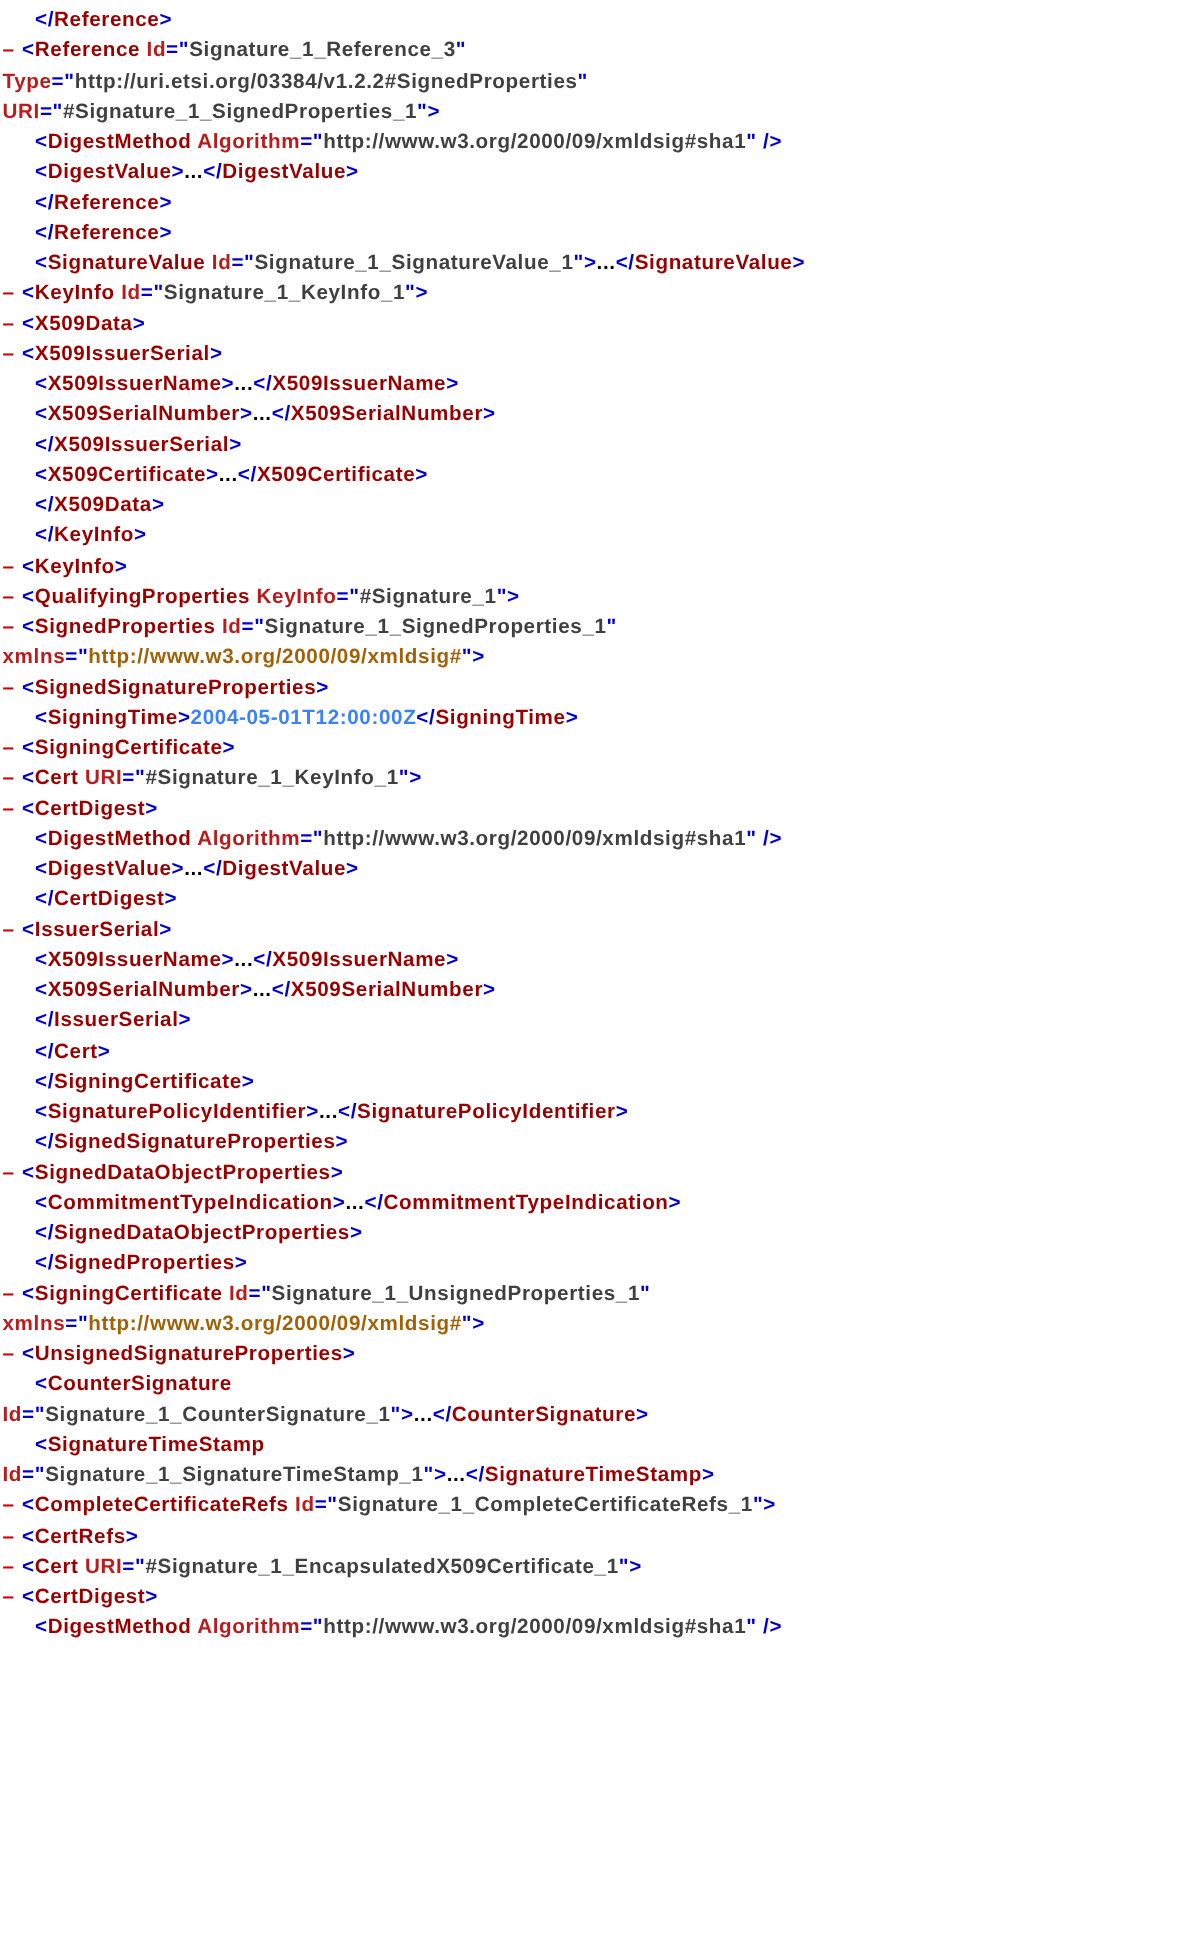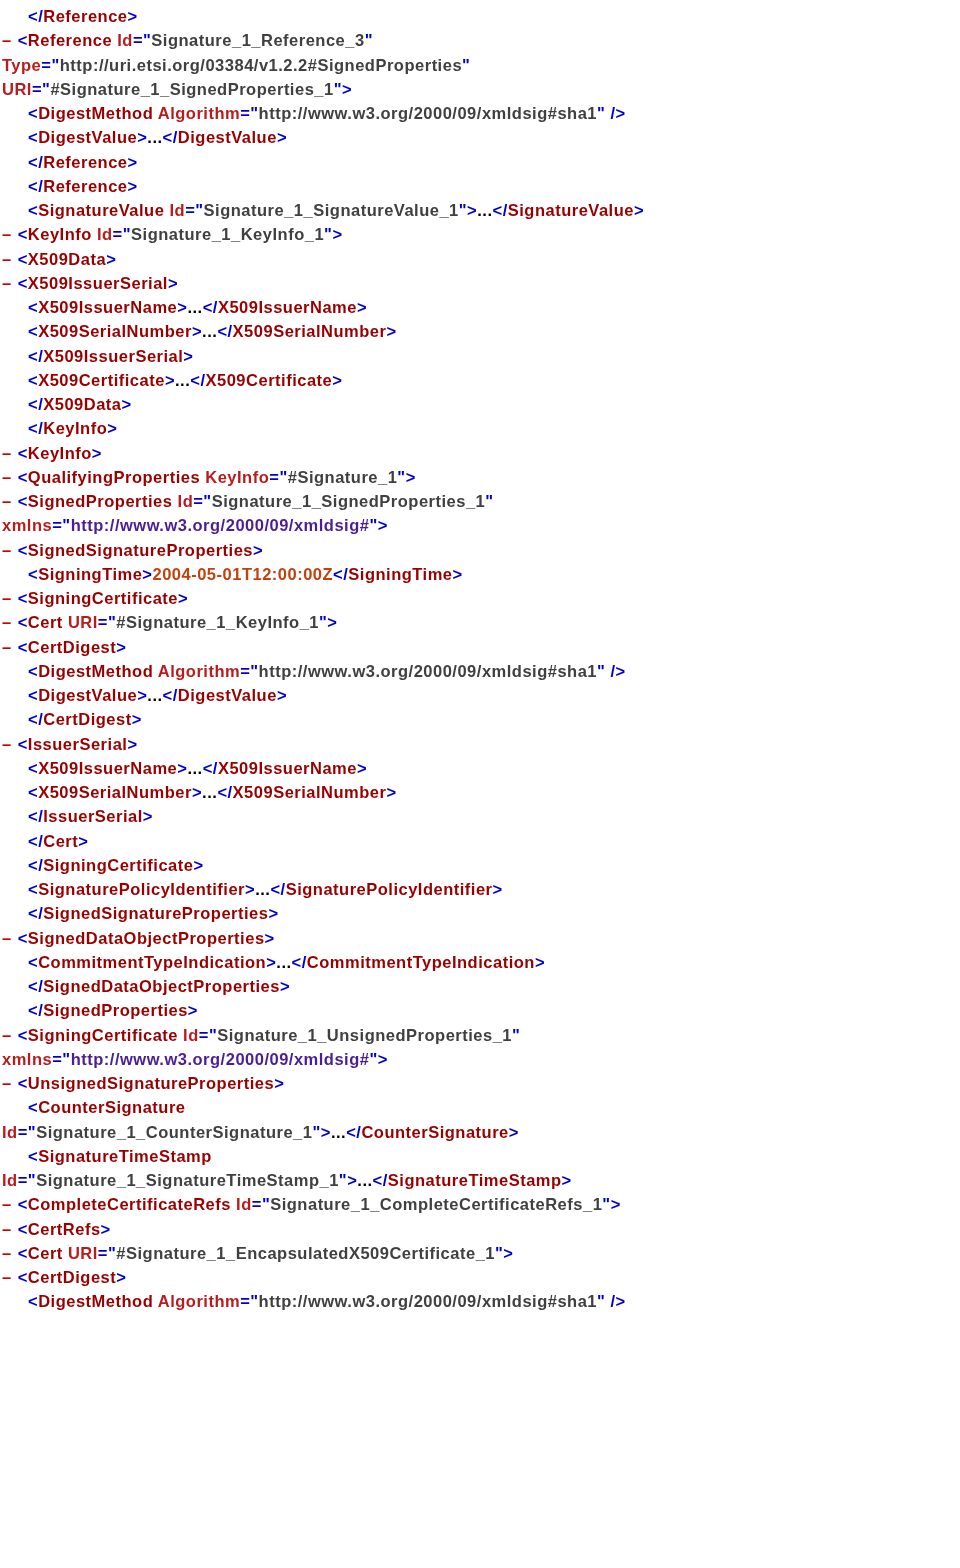--- a/index.html
+++ b/index.html
@@ -12,22 +12,22 @@
     background: #fff;
     line-height: 1.47;
     color: #000;
     white-space: nowrap;
   }
   .ln { }
   .name { color: #990000; }
   .punct { color: #0000cc; }
   .attrname { color: #b91c1c; }
   .attrval { color: #404040; font-weight: bold; }
-  .attrvalred { color: #4c1d95; font-weight: bold; }
-  .text { color: #c2410c; font-weight: bold; }
+  .attrvalred { color: #a16207; font-weight: bold; }
+  .text { color: #3b82f6; font-weight: bold; }
   .ell { color: #000; font-weight: bold; }
   .dash { color: #cc0000; font-weight: bold; margin-right: 6px; }
   .ind1 { padding-left: 26px; }
   .ind0 { padding-left: 0px; }
 </style>
 </head>
 <body>
 
 <div class="ln ind1"><span class="punct">&lt;/</span><span class="name">Reference</span><span class="punct">&gt;</span></div>
 

